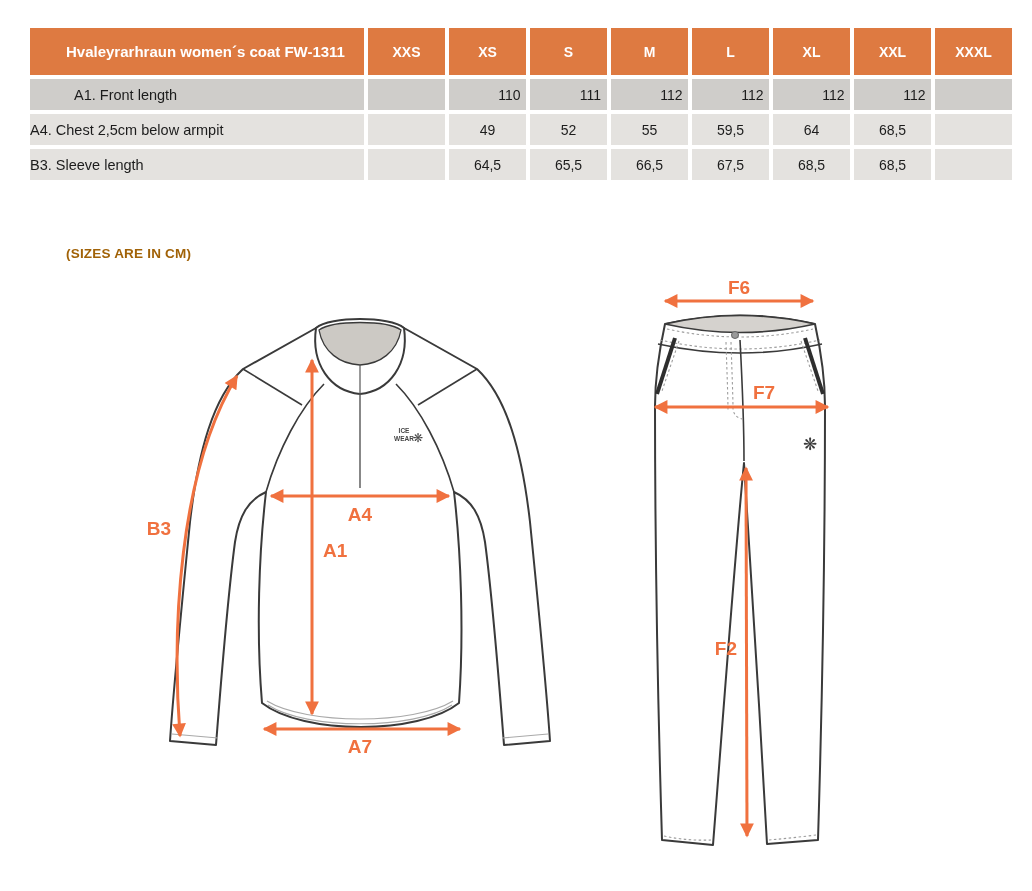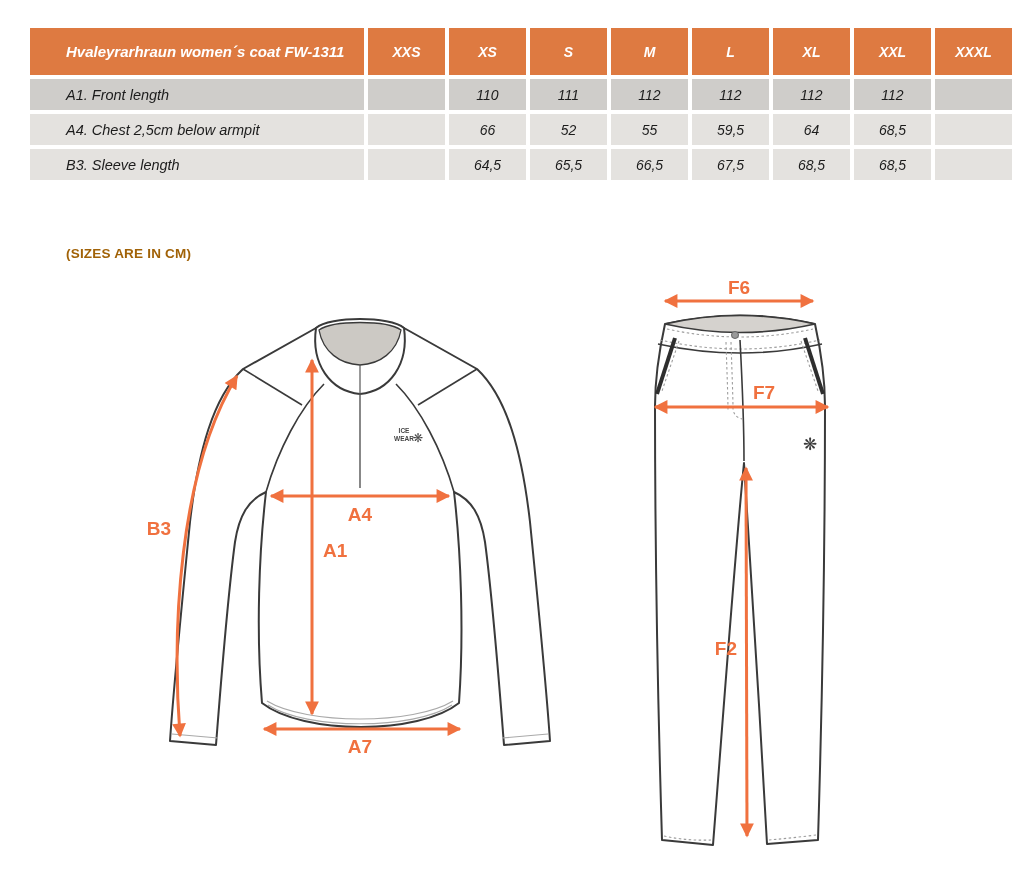--- a/index.html
+++ b/index.html
@@ -6,36 +6,36 @@
   html,body { background:#ffffff; }
   body {
     position:relative; width:1032px; height:891px; overflow:hidden;
     font-family:"Liberation Sans", sans-serif; color:#1a1a1a;
   }
   
   table.size-table {
     position:absolute; left:26px; top:24px;
     border-collapse:separate; border-spacing:4px;
   }
-  table.size-table th, table.size-table td { vertical-align:middle;font-style:italic; }
+  table.size-table th, table.size-table td { vertical-align:middle; }
   table.size-table thead th {
     background:#de7a41; color:#ffffff; font-weight:bold;
     font-size:14px; height:47px; 
   }
   table.size-table thead th.title {
     width:334px; text-align:left; padding-left:36px; font-size:15px;
   }
   table.size-table thead th.size-col { width:77px; }
   table.size-table tbody td {
     height:31px; font-size:14px; text-align:center; color:#1c1c1c;
   }
   table.size-table tbody td.label {
-    text-align:left; padding-left:36px; font-size:14.5px;
-  }
-  tr.row-dark td  { background:#cfcdca; }
+    text-align:left; font-size:14.5px;
+  }
+  tr.row-dark td  { background:#cfcdca;padding-left:44px; }
   tr.row-light td { background:#e4e2df;margin-left:16px; }
   
   .sizes-note {
     position:absolute; left:66px; top:246px;
     color:#a16207; font-size:13.5px; letter-spacing:.2px; font-weight:bold;
   }
   
   svg.jacket { position:absolute; left:128px; top:302px; }
   svg.pants  { position:absolute; left:640px; top:278px; }
   svg text { font-family:"Liberation Sans", sans-serif; }
@@ -72,21 +72,21 @@
       <td>111</td>
       <td>112</td>
       <td>112</td>
       <td>112</td>
       <td>112</td>
       <td></td>
     </tr>
     <tr class="row-light">
       <td class="label">A4. Chest 2,5cm below armpit</td>
       <td></td>
-      <td>66</td>
+      <td>49</td>
       <td>52</td>
       <td>55</td>
       <td>59,5</td>
       <td>64</td>
       <td>68,5</td>
       <td></td>
     </tr>
     <tr class="row-light">
       <td class="label">B3. Sleeve length</td>
       <td></td>

